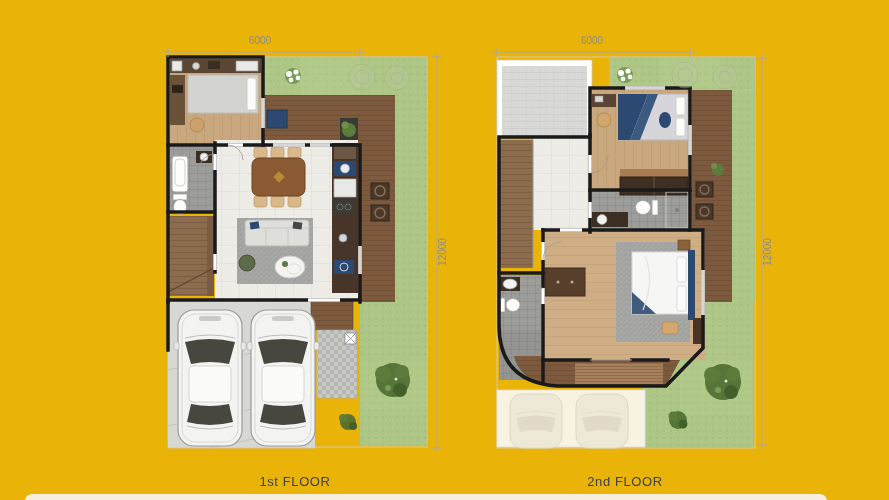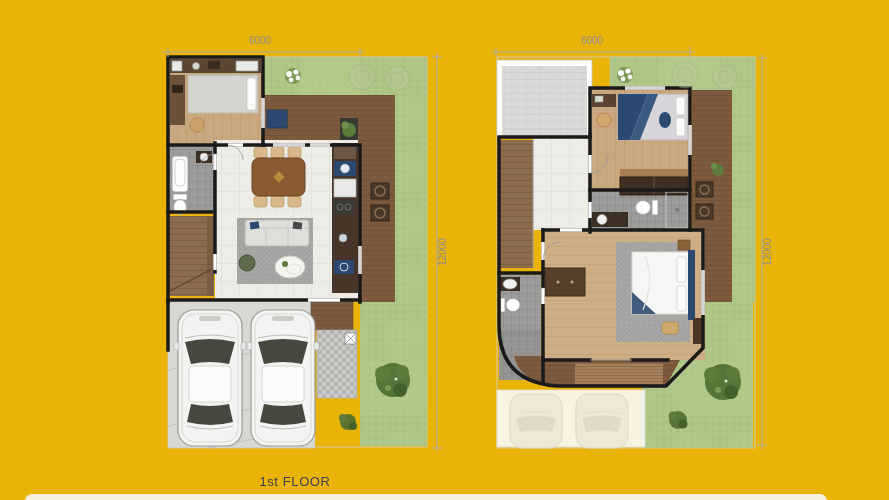--- a/index.html
+++ b/index.html
@@ -449,16 +449,17 @@
   <text x="112" y="14" text-anchor="middle" font-size="10" stroke="none" style="fill:var(--c-dim-text,#8c8c8c)">6000</text>
   <g style="stroke:var(--c-dim-line,#a9a9a7)" stroke-width="1">
     <line x1="282" y1="24" x2="282" y2="419"></line>
     <line x1="277" y1="28" x2="287" y2="28"></line>
     <line x1="277" y1="415" x2="287" y2="415"></line>
   </g>
   <text x="291" y="222" text-anchor="middle" font-size="10" stroke="none" transform="rotate(-90 291 222)" style="fill:var(--c-dim-text,#8c8c8c)">12000</text>
 </svg>
 
 <div id="label1" class="floor-label">1st FLOOR</div>
+<div id="label2" class="floor-label">2nd FLOOR</div>
 
 <div class="bottom-bar"></div>
 
 </div>
 
 </body></html>

